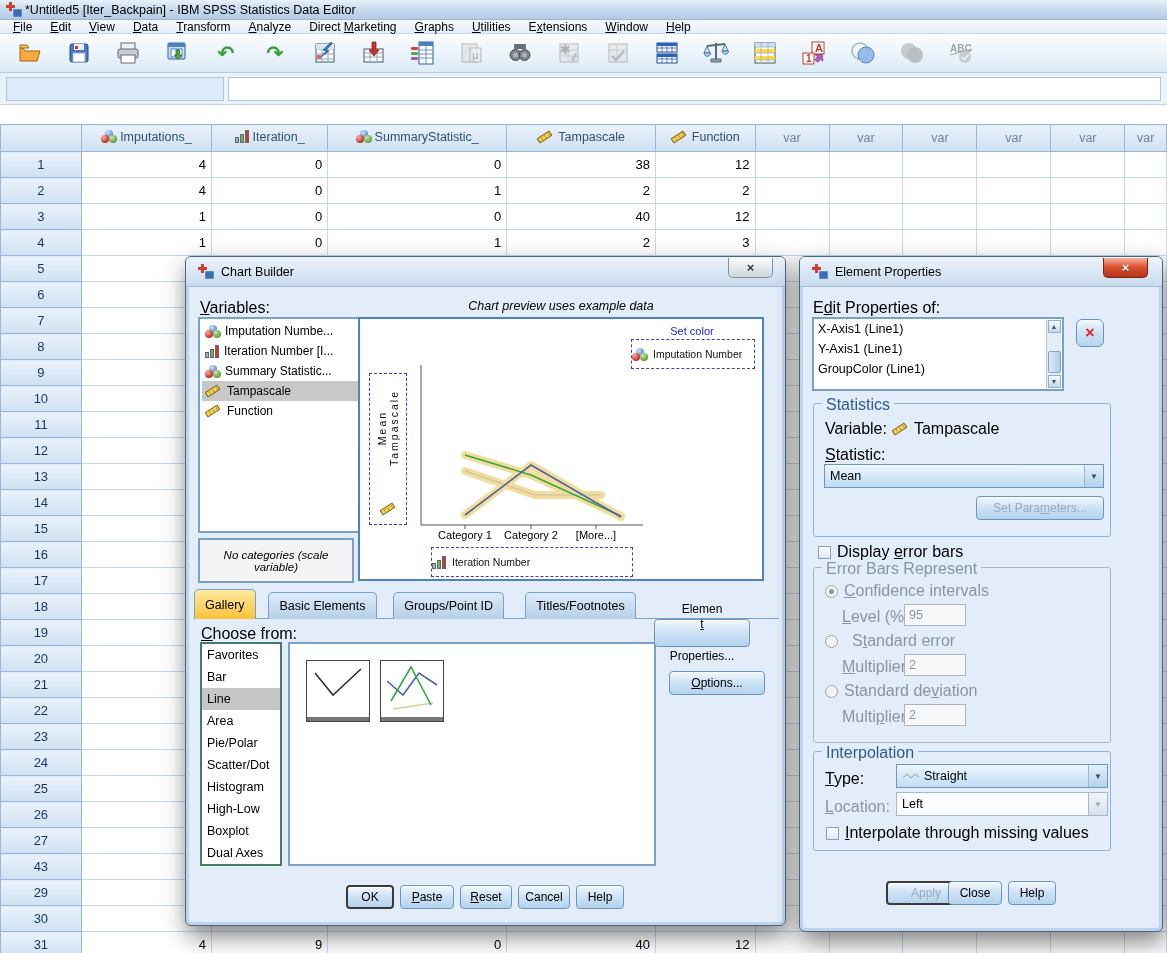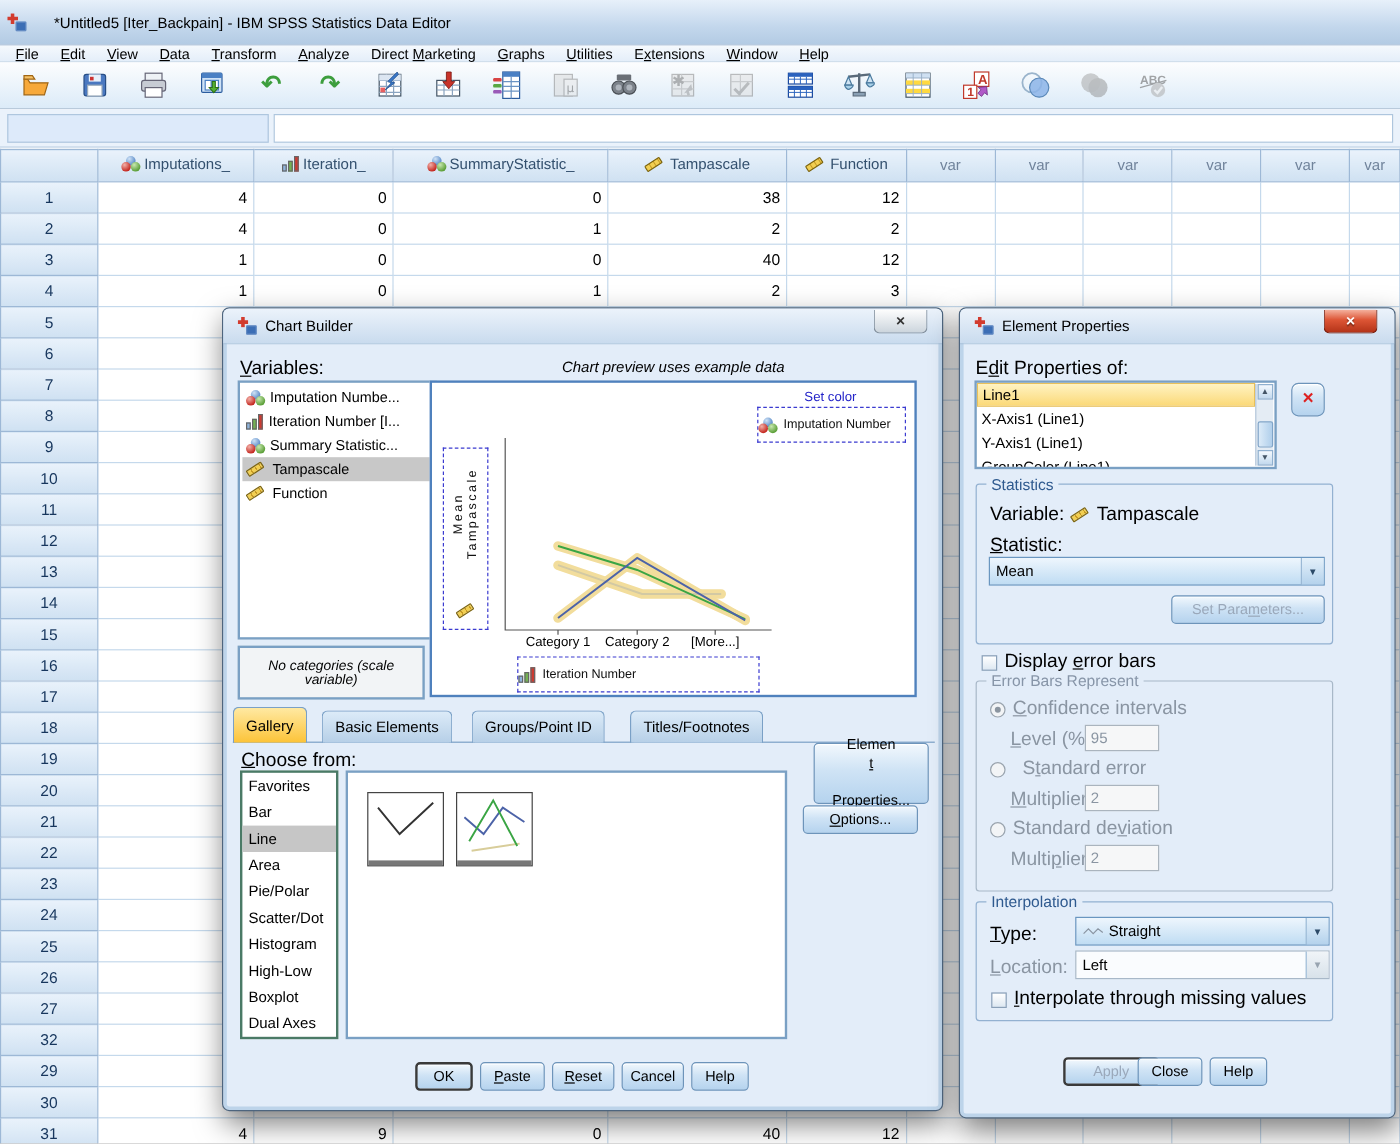--- a/index.html
+++ b/index.html
@@ -1,19 +1,19 @@
 <!DOCTYPE html>
 <html><head>
 <meta charset="utf-8">
 <style>
 *{margin:0;padding:0;box-sizing:border-box}
 body{background:#888;font-family:"Liberation Sans",sans-serif}
 #screen{position:relative;width:1167px;height:953px;overflow:hidden;background:#fff;font-family:"Liberation Sans",sans-serif;font-size:12px;color:#000}
 
-.titlebar{height:38px;background:linear-gradient(#e7f0fa,#c3d7ec 60%,#b3cbe4);display:flex;align-items:center;padding:0 6px;gap:23px;border-bottom:1px solid #9db7d3;font-size:12.5px}
+.titlebar{height:20px;background:linear-gradient(#e7f0fa,#c3d7ec 60%,#b3cbe4);display:flex;align-items:center;padding:0 6px;gap:3px;border-bottom:1px solid #9db7d3;font-size:12.5px}
 .menubar{height:14px;background:linear-gradient(#f5f9fd,#e4eef9);display:flex;align-items:center;border-bottom:1px solid #c7d7e8;padding-left:4px}
 .menu-item{padding:4px 9px;cursor:default}
 .menu-item u{text-decoration:underline}
 .toolbar{height:39px;background:linear-gradient(#fcfdfe,#dcebf8);display:flex;align-items:center;gap:21px;padding:0 10px 0 16px;border-bottom:1px solid #b9cadb}
 .tb{width:28px;height:28px;display:flex;align-items:center;justify-content:center;border:1px solid transparent;border-radius:3px}
 .tb.disabled{filter:grayscale(1);opacity:.55}
 .tb .g{font-size:20px;font-weight:bold;color:#3d9e3d;line-height:1}
 .cellref{height:32px;background:#eaf2fb;display:flex;align-items:center;gap:4px;padding:0 6px;border-bottom:1px solid #c0d2e4}
 .refbox{width:218px;height:24px;background:#ddeafa;border:1px solid #aec6de}
 .editbox{flex:1;height:24px;background:#fff;border:1px solid #aec6de}
@@ -44,21 +44,21 @@
 .spss-ico .p1{position:absolute;left:0;top:0;width:9px;height:9px;background:#d23b2e;clip-path:polygon(33% 0,66% 0,66% 33%,100% 33%,100% 66%,66% 66%,66% 100%,33% 100%,33% 66%,0 66%,0 33%,33% 33%)}
 .spss-ico .p2{position:absolute;right:0;bottom:0;width:9px;height:8px;background:#3c6eb5;border-radius:1px;box-shadow:inset 0 0 0 1px #fff3}
 .closebtn{position:absolute;top:1px;width:45px;height:20px;border:1px solid #84919e;border-top:none;border-radius:0 0 5px 5px;display:flex;align-items:center;justify-content:center;font:bold 13px "Liberation Sans",sans-serif}
 .closebtn.gray{background:linear-gradient(#fdfdfd,#ccd5dd);color:#333}
 .closebtn.red{background:linear-gradient(#f5b3a0,#dd5535 45%,#b33318);color:#fff;border-color:#7c2312;text-shadow:0 1px 1px #0006}
 .btn{display:inline-flex;align-items:center;justify-content:center;background:linear-gradient(#f2f8fd,#cfe3f5 45%,#b5d3ee);border:1px solid #6d94ba;border-radius:4px;font-size:12px;padding:0 10px;height:24px;box-shadow:inset 0 1px 0 #fff}
 .btn.default{border:2px solid #3a3a3a}
 .btn.disabled{color:#9aa8ba}
 .btn u,.menu-item u,label u{text-decoration:underline}
 .group{position:absolute;border:1px solid #93b1d1;border-radius:3px}
-.glabel{position:absolute;top:-8px;left:8px;background:#e3edf9;padding:0 4px;color:#2f5a8f;font-size:13px}
+.glabel{position:absolute;top:-8px;left:8px;background:#e3edf9;padding:0 4px;color:#2f5a8f;font-size:16px}
 .group.disabled{border-color:#a8b8c8}
 .group.disabled .glabel{color:#8795a8}
 .gray-t{color:#8a95a2}
 .checkbox{width:13px;height:13px;border:1px solid #8aa0b8;background:linear-gradient(#fff,#dde8f2);display:inline-block;flex:none}
 .radio{width:13px;height:13px;border:1px solid #9aa4ae;border-radius:50%;background:#f2f4f6;display:inline-block;position:relative;flex:none}
 .radio.sel::after{content:"";position:absolute;left:3px;top:3px;width:5px;height:5px;border-radius:50%;background:#8b95a0}
 .combo{position:absolute;display:flex;align-items:center;border:1px solid #6a96c0;background:linear-gradient(#eef6fd,#bfdcf3);height:24px;font-size:12.5px;padding-left:5px;gap:4px}
 .combo .arrow{margin-left:auto;width:19px;align-self:stretch;border-left:1px solid #9ab8d5;background:linear-gradient(#e4f0fa,#b4d2ec);display:flex;align-items:center;justify-content:center;font-size:8px;color:#2c4a68}
 .combo.dis{border-color:#a8b8c8;background:#fafcfe}
 .combo.dis .arrow{color:#98a4b0;background:linear-gradient(#f0f4f8,#d8e2ea)}
@@ -718,21 +718,21 @@
           <td></td>
           <td></td>
           <td></td>
           <td></td>
           <td></td>
           <td></td>
           <td></td>
           <td></td>
         </tr>
         <tr>
-          <td class="rowhead">32</td>
+          <td class="rowhead">43</td>
           <td></td>
           <td></td>
           <td></td>
           <td></td>
           <td></td>
           <td></td>
           <td></td>
           <td></td>
           <td></td>
           <td></td>
@@ -907,21 +907,21 @@
       <div class="thumb" style="left:90px;top:16px">
         <svg width="62" height="56">
             <path d="M12 48 52 42" stroke="#d8cd9a" stroke-width="1.6" fill="none"></path>
             <path d="M6 20 22 34 38 12 56 24" stroke="#4c63a8" stroke-width="1.6" fill="none"></path>
             <path d="M10 40 30 6 50 44" stroke="#3aa544" stroke-width="1.6" fill="none"></path>
           </svg>
           <i class="bar"></i>
       </div>
     </div>
 
-    <button class="btn" style="position:absolute;left:492px;top:362px;width:96px;height:51px;flex-direction:column;line-height:1.3">Elemen<u>t</u><br>Properties...</button>
+    <button class="btn" style="position:absolute;left:468px;top:362px;width:96px;height:28px;flex-direction:column;line-height:1.3">Elemen<u>t</u><br>Properties...</button>
     <button class="btn" style="position:absolute;left:483px;top:414px;width:96px"><u>O</u>ptions...</button>
 
     <button class="btn default" style="position:absolute;left:160px;top:628px;width:48px">OK</button>
     <button class="btn" style="position:absolute;left:214px;top:628px;width:54px"><u>P</u>aste</button>
     <button class="btn" style="position:absolute;left:274px;top:628px;width:52px"><u>R</u>eset</button>
     <button class="btn" style="position:absolute;left:332px;top:628px;width:52px">Cancel</button>
     <button class="btn" style="position:absolute;left:390px;top:628px;width:48px">Help</button>
   <div class="tab active" style="left: 8px; top: 332px;">Gallery</div>
       <div class="tab" style="left: 82.4px; top: 335px;">Basic Elements</div>
       <div class="tab" style="left: 207.2px; top: 335px;">Groups/Point ID</div>
@@ -940,21 +940,20 @@
 
     <label class="lbl" style="left:13px;top:42px">E<u>d</u>it Properties of:</label>
     <div class="listbox" id="ep-list" style="left:12px;top:60px;width:252px;height:74px;overflow:hidden;border-width:2px;padding-right:16px">
       <div class="sb">
           <span class="b">▲</span>
           <span class="track">
             <i class="thumbv"></i>
           </span>
           <span class="b">▼</span>
         </div>
-    <div class="epitem sel">Line1</div>
         <div class="epitem">X-Axis1 (Line1)</div>
         <div class="epitem">Y-Axis1 (Line1)</div>
         <div class="epitem">GroupColor (Line1)</div>
       </div>
     <button class="btn" style="position:absolute;left:276px;top:62px;width:28px;height:28px;border-radius:6px;color:#d22;font-weight:bold;font-size:16px">×</button>
 
     <div class="group" style="left:13px;top:146px;width:298px;height:134px">
       <span class="glabel">Statistics</span>
       <span class="lbl" style="left:11px;top:16px;display:flex;gap:5px;align-items:center">
         <span>Variable:</span>

